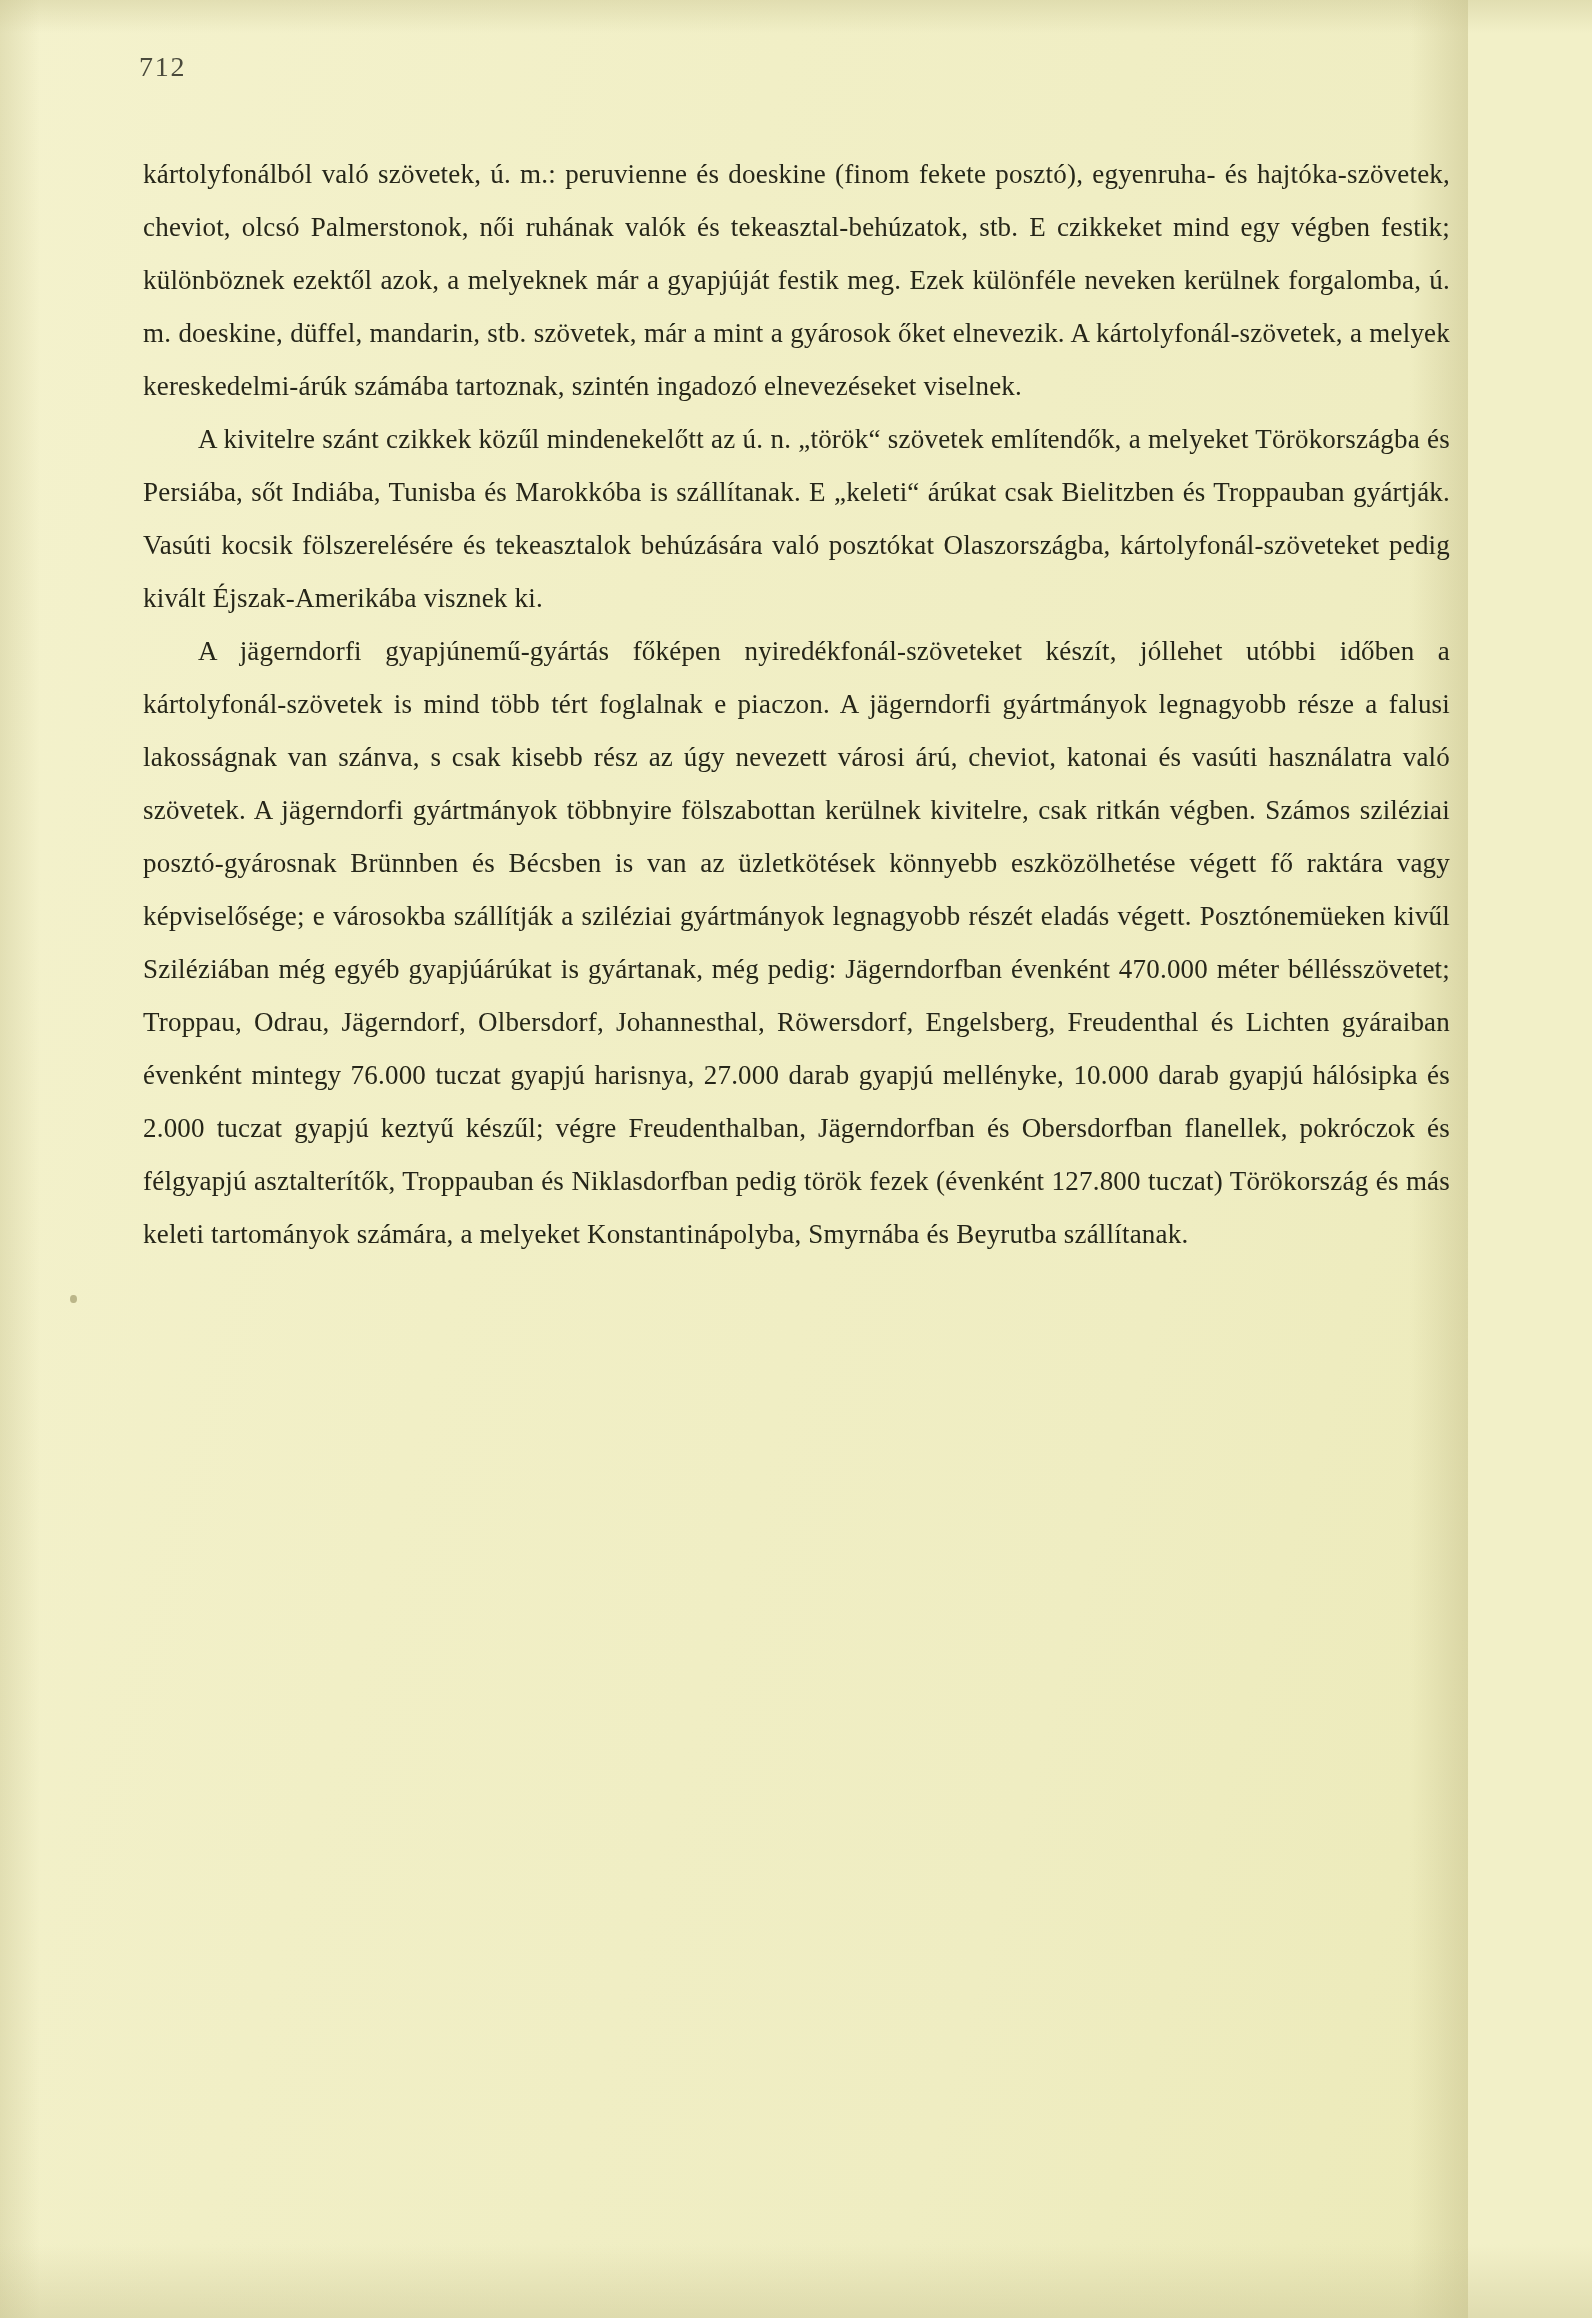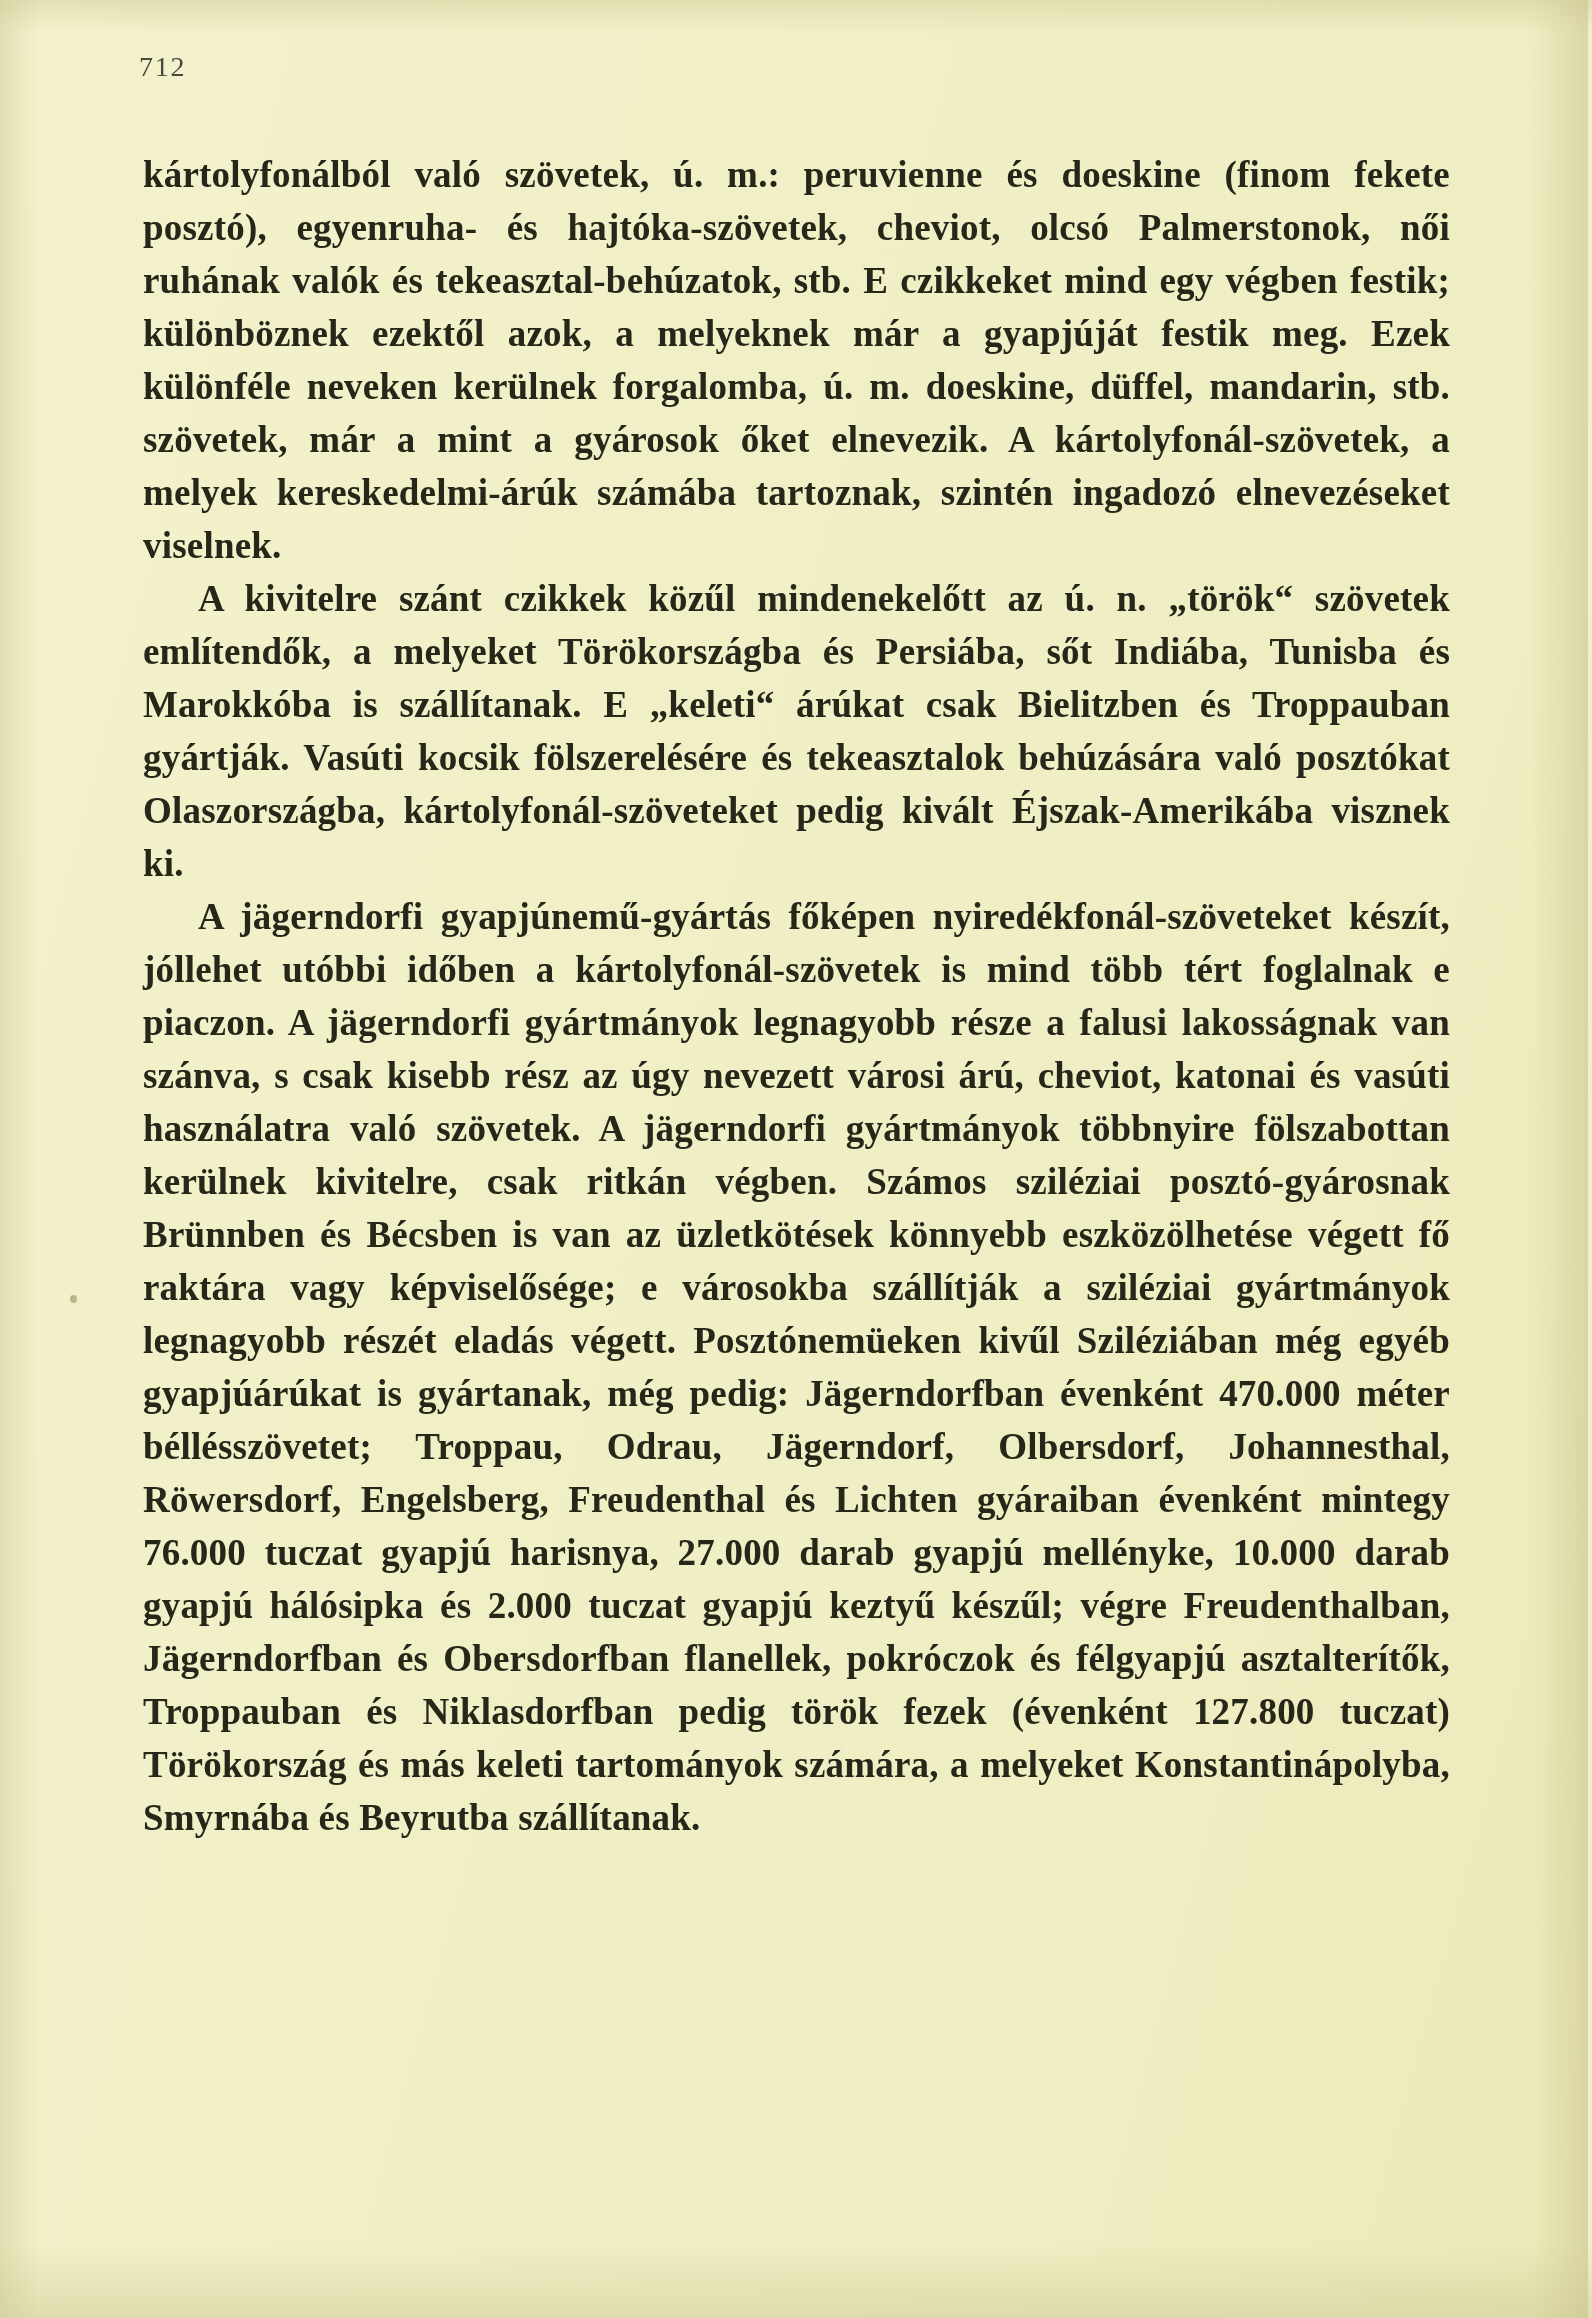--- a/index.html
+++ b/index.html
@@ -9,46 +9,45 @@
   body {
     width: 1592px;
     height: 2319px;
     background: #f2f0c8;
     font-family: "Liberation Serif", serif;
     color: #23231c;
     overflow: hidden;
   }
   .page {
     position: relative;
-    width: 1588px;
+    width: 1468px;
     height: 2319px;
     box-sizing: border-box;
     background: linear-gradient(105deg, #f4f2cd 0%, #f1efc6 38%, #efedc2 72%, #eceab9 100%);
   }
   .page-number {
     position: absolute;
     left: 139px;
     top: 51px;
     font-size: 28px;
     letter-spacing: 1.7px;
     color: #4a4a3c;
     font-family: "Liberation Serif", serif;
   }
   .text-block {
     position: absolute;
     left: 143px;
     top: 148px;
     width: 1307px;
-    font-size: 37px;
+    font-size: 27px;
     line-height: 53px;
     text-align: justify;
     text-justify: inter-word;
     color: #262619;
     letter-spacing: 0.2px;
-    font-weight: bold;
   }
   .text-block p {
     margin: 0;
     text-indent: 0;
   }
   .text-block p.indent {
     text-indent: 55px;
   }
   .stain-left {
     position: absolute;

